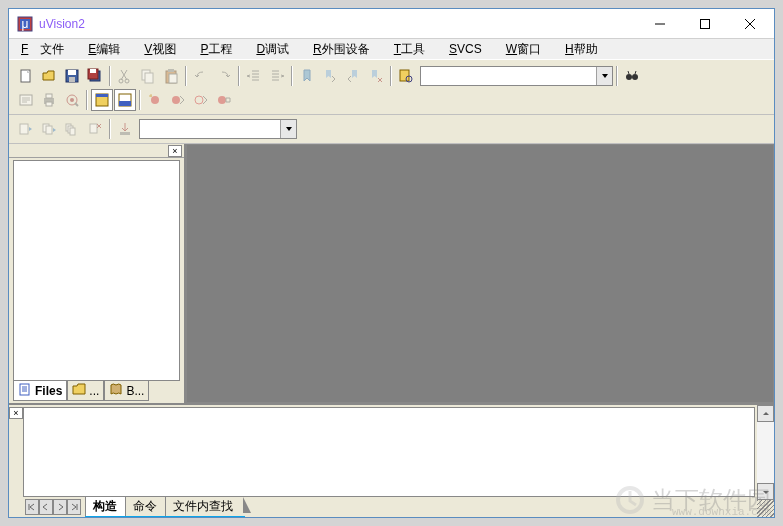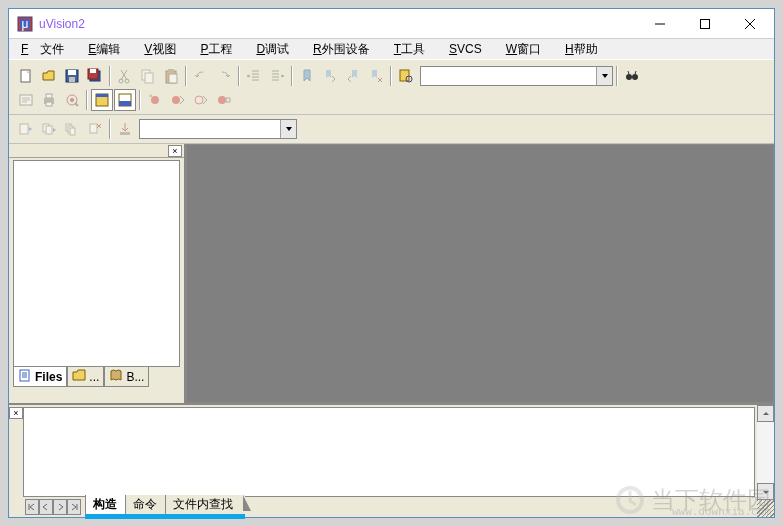--- a/index.html
+++ b/index.html
@@ -25,32 +25,32 @@
 .combo input { border: none; outline: none; height: 18px; padding: 0 2px; background: #fff; }
 .combo .drop { width: 16px; height: 18px; background: #e8e8e8; border-left: 1px solid #a0a0a0; display: flex; align-items: center; justify-content: center; }
 
 .build-bar { padding: 3px 6px; background: #ece9d8; border-bottom: 1px solid #c0c0c0; display: flex; align-items: center; gap: 1px; }
 
 .workspace { flex: 1; display: flex; min-height: 0; }
 .proj-pane { width: 177px; display: flex; flex-direction: column; background: #ece9d8; border-right: 2px solid #888; position: relative; }
 .proj-hdr { height: 14px; display: flex; justify-content: flex-end; align-items: center; padding-right: 2px; border-bottom: 1px solid #a0a0a0; }
 .close-x { width: 14px; height: 12px; background: #fff; border: 1px solid #888; font-size: 9px; display: flex; align-items: center; justify-content: center; cursor: default; }
 .proj-tree { flex: 1; background: #fff; border: 1px solid #888; margin: 2px 4px 0 4px; }
-.proj-tabs { display: flex; margin: 0 4px; height: 36px; align-items: flex-start; }
+.proj-tabs { display: flex; margin: 0 4px; height: 22px; align-items: flex-start; }
 .ptab { display: flex; align-items: center; gap: 3px; padding: 2px 4px; border: 1px solid #888; background: #ece9d8; border-top: none; font-size: 11px; height: 20px; cursor: default; }
 .ptab.active { background: #fff; font-weight: bold; }
 .editor { flex: 1; background: #808080; border: 1px solid #888; }
 
 .output-pane { height: 114px; background: #ece9d8; border-top: 2px solid #888; display: flex; }
 .out-close { width: 14px; display: flex; align-items: flex-start; justify-content: center; padding-top: 2px; }
 .out-body { flex: 1; display: flex; flex-direction: column; }
 .out-text { flex: 1; background: #fff; border: 1px solid #888; margin: 2px 2px 0 0; }
 .out-tabs { height: 20px; display: flex; align-items: center; background: #ece9d8; padding-left: 2px; }
 .nav-btn { width: 14px; height: 16px; background: #e0e0e0; border: 1px solid #888; display: flex; align-items: center; justify-content: center; cursor: default; }
-.otab { position: relative; padding: 1px 12px 1px 8px; background: #ece9d8; border-bottom: 5px solid #0ea5e9; margin-left: -4px; font-size: 11px; cursor: default; }
+.otab { position: relative; padding: 1px 12px 1px 8px; background: #ece9d8; border-bottom: 1px solid #0ea5e9; margin-left: -4px; font-size: 11px; cursor: default; }
 .otab::before { content: ''; position: absolute; left: 0; top: 0; bottom: 0; width: 8px; border-left: 1px solid #888; }
 .otab::after { content: ''; position: absolute; right: -6px; top: 0; width: 0; height: 0; border-top: 16px solid transparent; border-left: 8px solid #888; }
 .otab.active { background: #fff; font-weight: bold; }
 .scroll-corner { width: 17px; background: #ece9d8; display: flex; flex-direction: column; }
 .sb-up, .sb-down { height: 17px; background: #e8e8e8; border: 1px solid #888; display: flex; align-items: center; justify-content: center; }
 .sb-track { flex: 1; background: #f4f4f4; }
 .grip { width: 17px; height: 17px; background: repeating-linear-gradient(135deg, #888 0, #888 1px, transparent 1px, transparent 3px); }
 
 .watermark { position: absolute; right: 12px; bottom: 10px; opacity: 0.35; font-size: 16px; color: #888; display: flex; align-items: center; gap: 6px; pointer-events: none; }
 .watermark .txt { font-size: 24px; }

